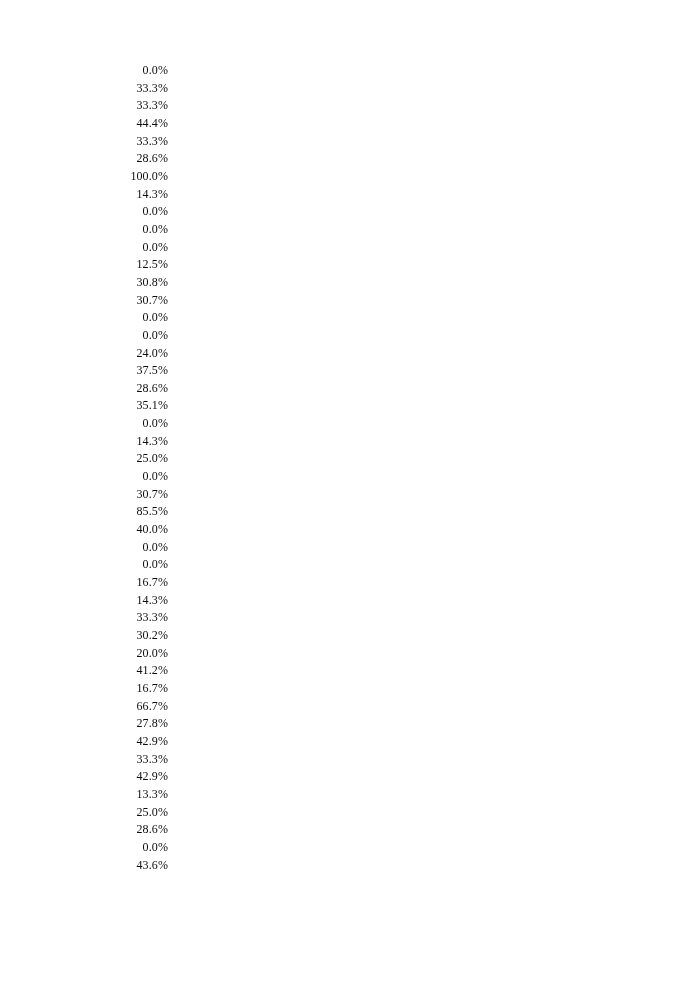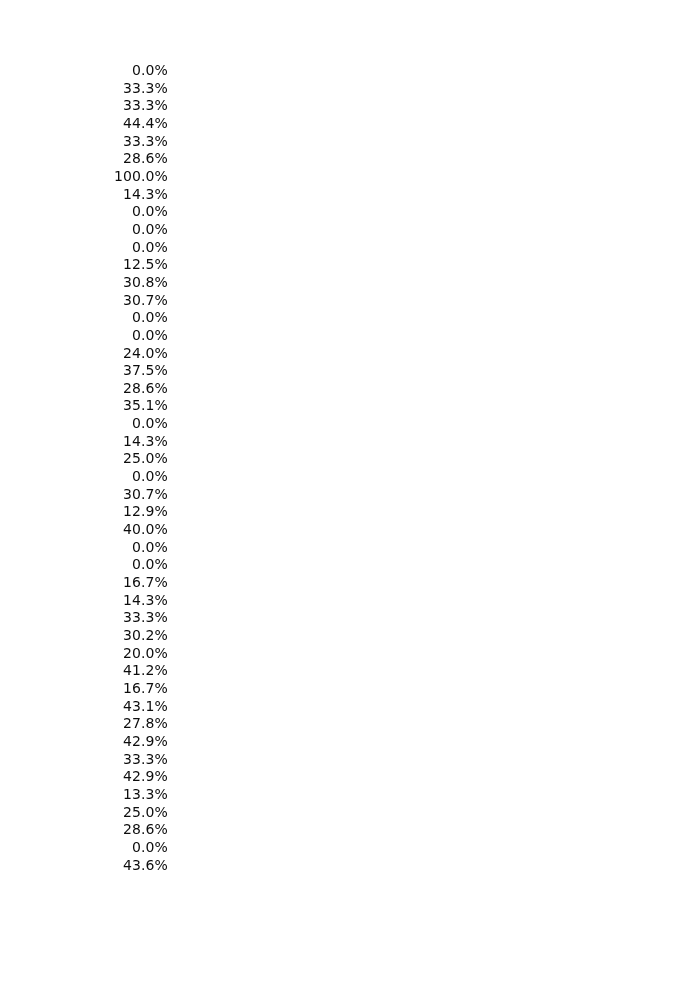--- a/index.html
+++ b/index.html
@@ -20,25 +20,26 @@
     left: 0;
     top: 62px;
     width: 168px;
     display: flex;
     flex-direction: column;
     align-items: flex-end;
   }
   .percent-row {
     width: 100%;
     text-align: right;
-    font-size: 14px;
+    font-size: 12px;
     line-height: 17.65px;
     color: #0d0d0d;
     letter-spacing: 0.1px;
     white-space: nowrap;
+    font-family: Liberation Serif, serif;
   }
 </style>
 </head>
 <body>
 
 <div id="percent-column">
     <div class="percent-row">0.0%</div>
     <div class="percent-row">33.3%</div>
     <div class="percent-row">33.3%</div>
     <div class="percent-row">44.4%</div>
@@ -56,32 +57,32 @@
     <div class="percent-row">0.0%</div>
     <div class="percent-row">24.0%</div>
     <div class="percent-row">37.5%</div>
     <div class="percent-row">28.6%</div>
     <div class="percent-row">35.1%</div>
     <div class="percent-row">0.0%</div>
     <div class="percent-row">14.3%</div>
     <div class="percent-row">25.0%</div>
     <div class="percent-row">0.0%</div>
     <div class="percent-row">30.7%</div>
-    <div class="percent-row">12.9%</div>
+    <div class="percent-row">85.5%</div>
     <div class="percent-row">40.0%</div>
     <div class="percent-row">0.0%</div>
     <div class="percent-row">0.0%</div>
     <div class="percent-row">16.7%</div>
     <div class="percent-row">14.3%</div>
     <div class="percent-row">33.3%</div>
     <div class="percent-row">30.2%</div>
     <div class="percent-row">20.0%</div>
     <div class="percent-row">41.2%</div>
     <div class="percent-row">16.7%</div>
-    <div class="percent-row">43.1%</div>
+    <div class="percent-row">66.7%</div>
     <div class="percent-row">27.8%</div>
     <div class="percent-row">42.9%</div>
     <div class="percent-row">33.3%</div>
     <div class="percent-row">42.9%</div>
     <div class="percent-row">13.3%</div>
     <div class="percent-row">25.0%</div>
     <div class="percent-row">28.6%</div>
     <div class="percent-row">0.0%</div>
     <div class="percent-row">43.6%</div>
   </div>

